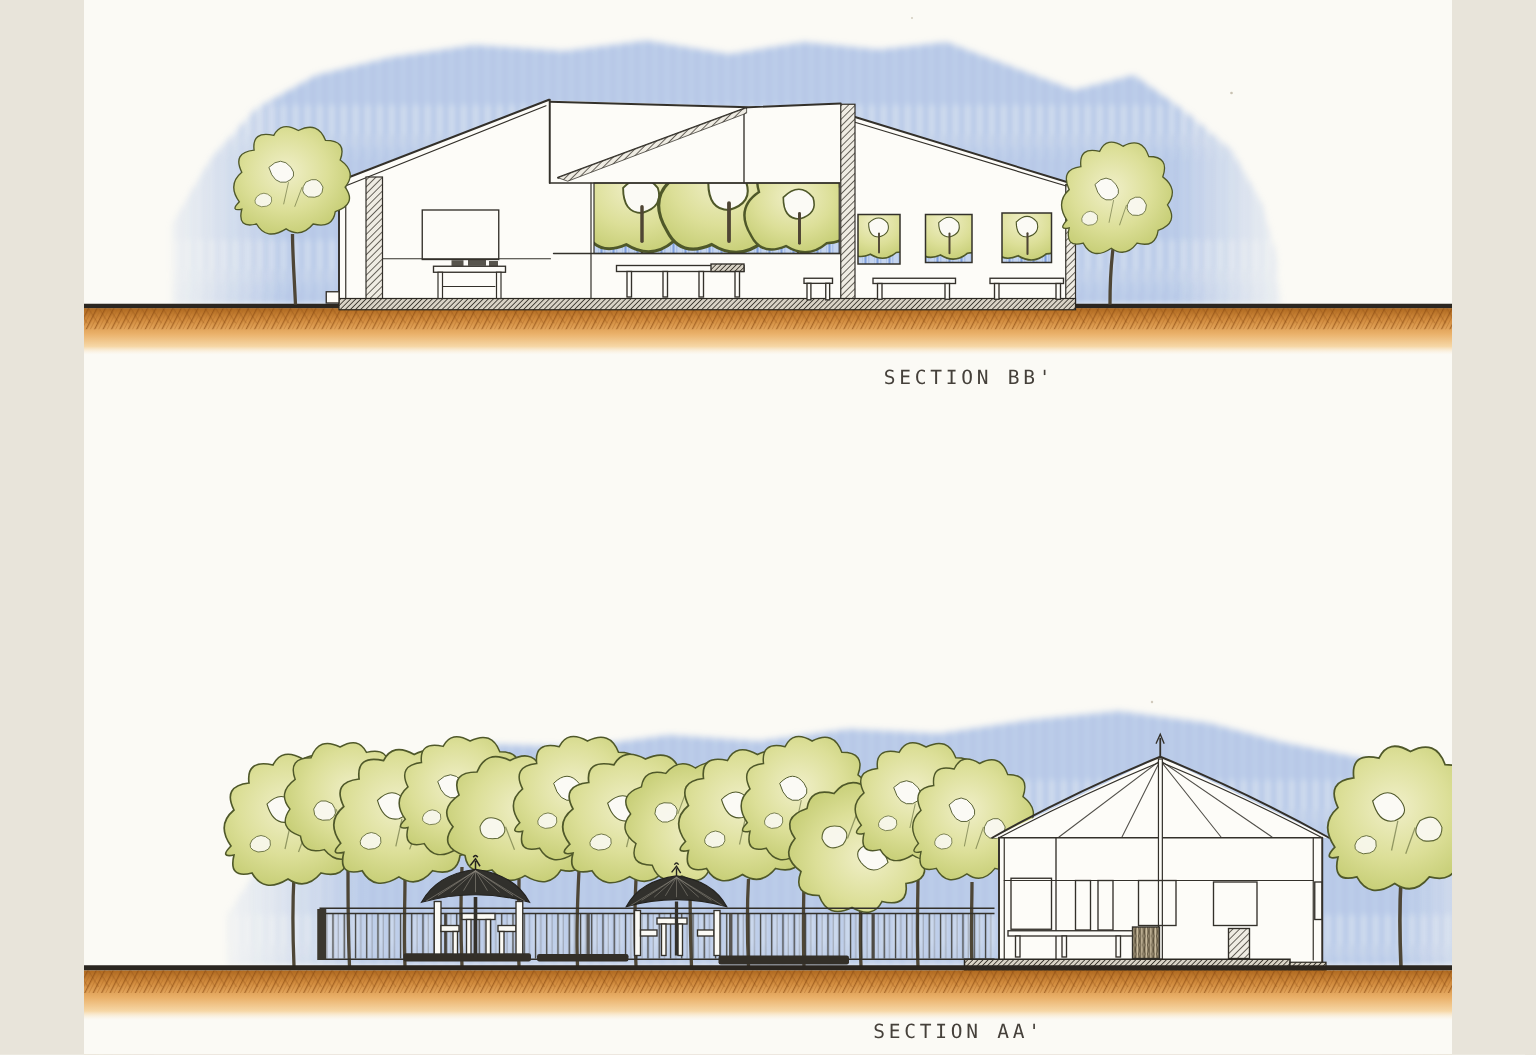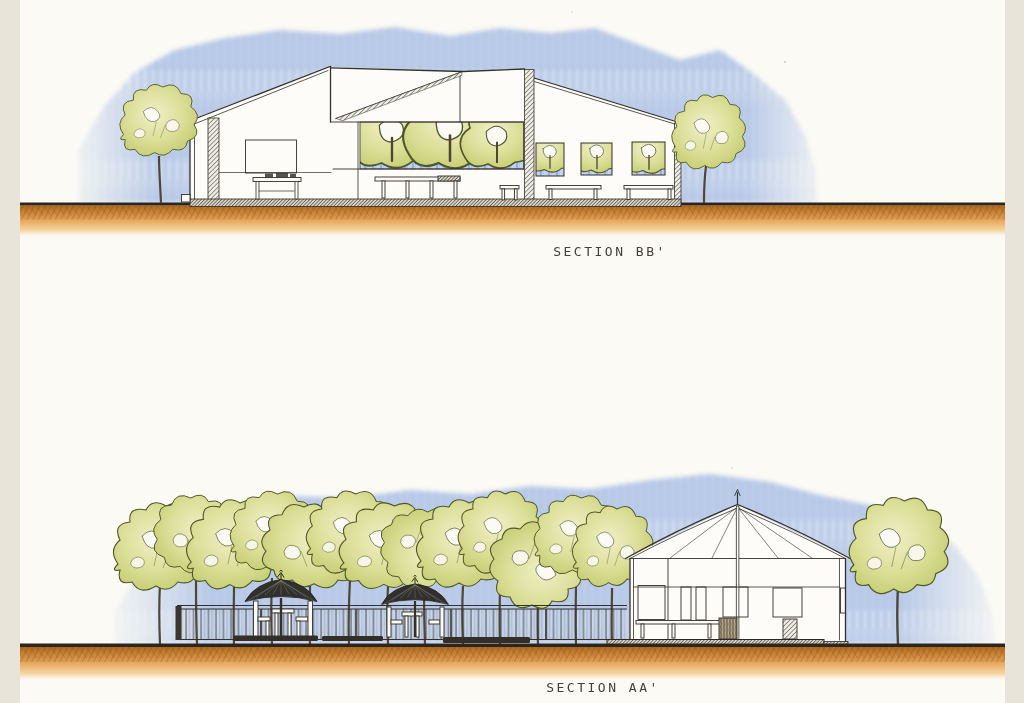--- a/index.html
+++ b/index.html
@@ -1,18 +1,18 @@
 <!DOCTYPE html>
 <html><head>
 <meta charset="utf-8">
 <style>
   html,body{margin:0;padding:0;background:#e8e4da;}
   .sheet{
     position:relative;
-    width:985px;height:703px;
+    width:912px;height:703px;
     margin:0 auto;
     background:#fbfaf5;
     overflow:hidden;
     box-shadow:inset 0 0 70px rgba(205,175,120,0.16), inset 0 0 12px rgba(190,160,110,0.10);
     font-family:"DejaVu Sans Mono", monospace;
     text-align:right;
   }
   .sheet svg{display:block;}
   text.caption{
     font-family:"DejaVu Sans Mono", monospace;

